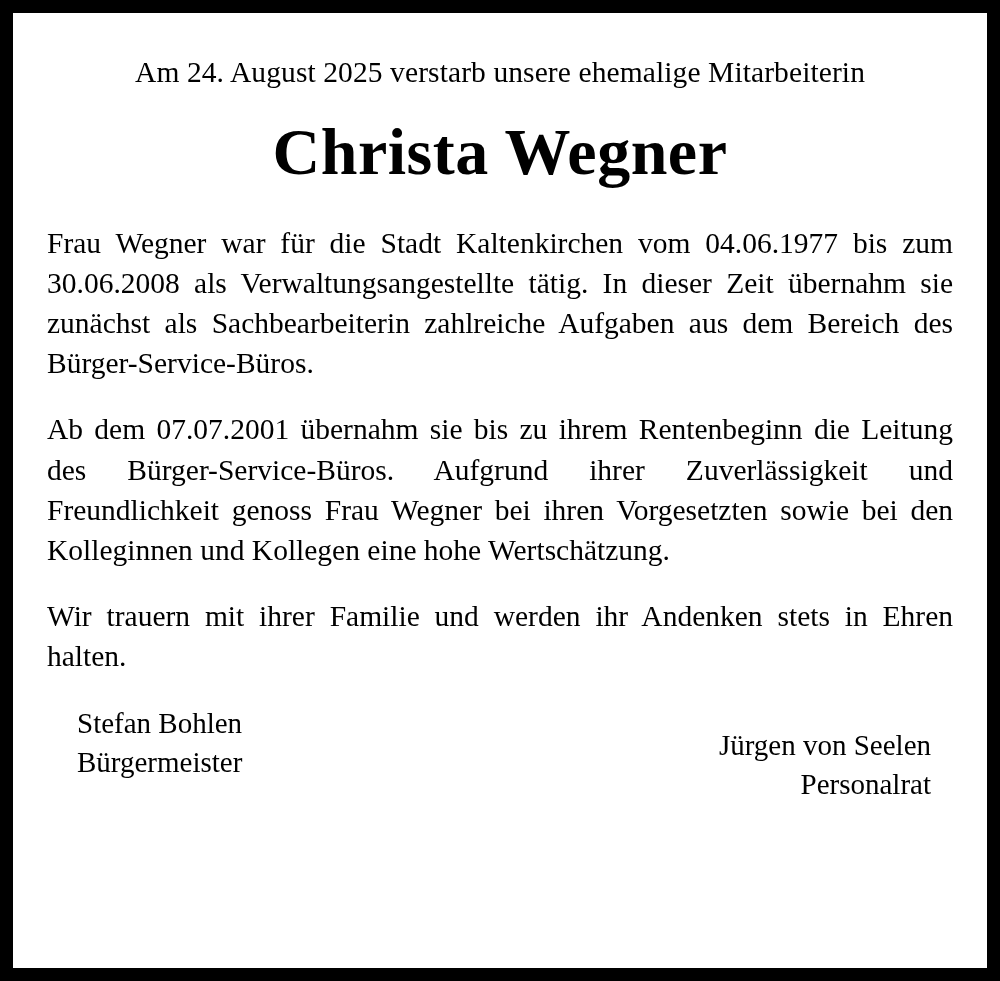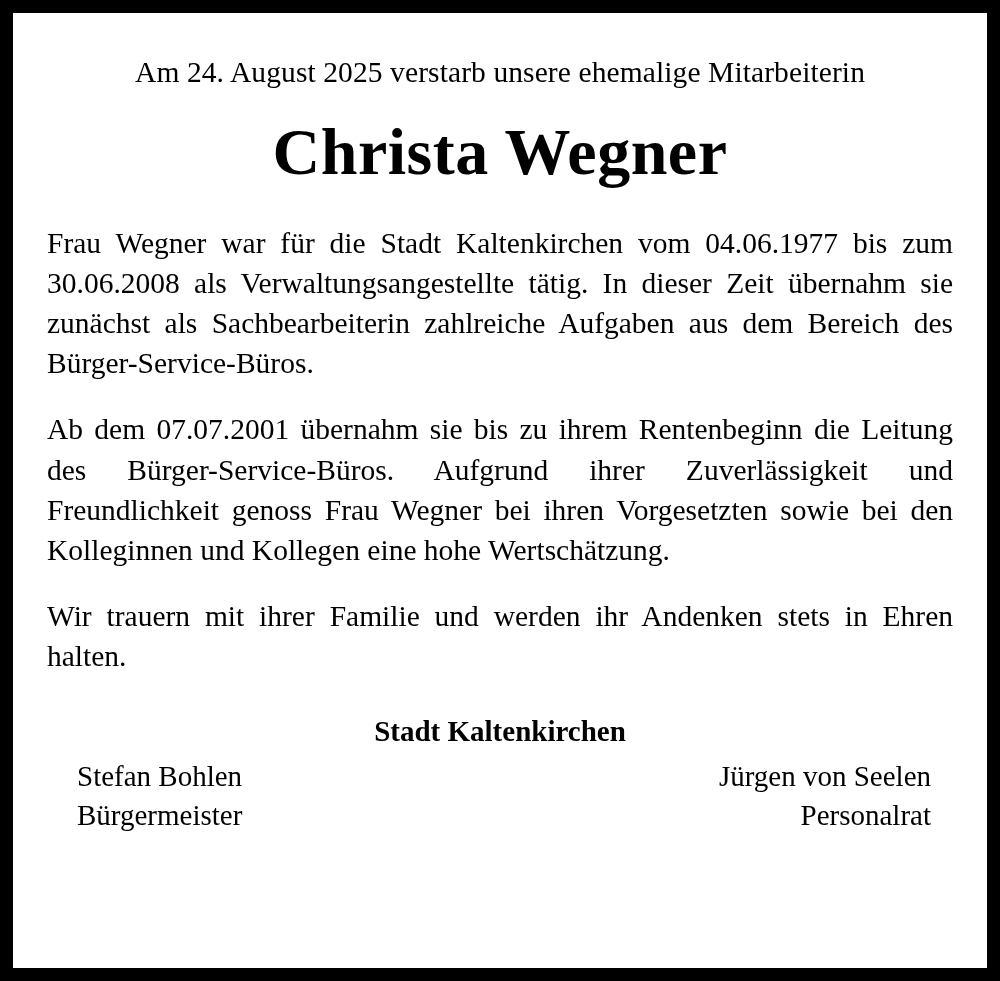--- a/index.html
+++ b/index.html
@@ -67,39 +67,38 @@
   }
   .signer {
     text-align: center;
     font-size: 29px;
     line-height: 1.35;
   }
   .signer .role {
     display: block;
   }
   .signer.left { text-align: left; }
-  .signer.right { text-align: right; }
+  .signer.right { text-align: right; margin-top: 44px; }
   .signer.left .role { text-align: left; }
   .signer.right .role { text-align: right; }
 </style>
 </head>
 <body>
 
 <div class="notice">
   <div class="inner">
 
     <p class="intro">Am 24. August 2025 verstarb unsere ehemalige Mitarbeiterin</p>
 
     <h1 class="name">Christa Wegner</h1>
 
     <p class="para">Frau Wegner war für die Stadt Kaltenkirchen vom 04.06.1977 bis zum 30.06.2008 als Verwaltungsangestellte tätig. In dieser Zeit übernahm sie zunächst als Sachbearbeiterin zahlreiche Aufgaben aus dem Bereich des Bürger-Service-Büros.</p>
     <p class="para">Ab dem 07.07.2001 übernahm sie bis zu ihrem Rentenbeginn die Leitung des Bürger-Service-Büros. Aufgrund ihrer Zuverlässigkeit und Freundlichkeit genoss Frau Wegner bei ihren Vorgesetzten sowie bei den Kolleginnen und Kollegen eine hohe Wertschätzung.</p>
     <p class="para">Wir trauern mit ihrer Familie und werden ihr Andenken stets in Ehren halten.</p>
 
-    <p class="org">Stadt Kaltenkirchen</p>
 
     <div class="signers">
       <div class="signer left">
         <span class="sname">Stefan Bohlen</span>
         <span class="role">Bürgermeister</span>
       </div>
       <div class="signer right">
         <span class="sname">Jürgen von Seelen</span>
         <span class="role">Personalrat</span>
       </div>

